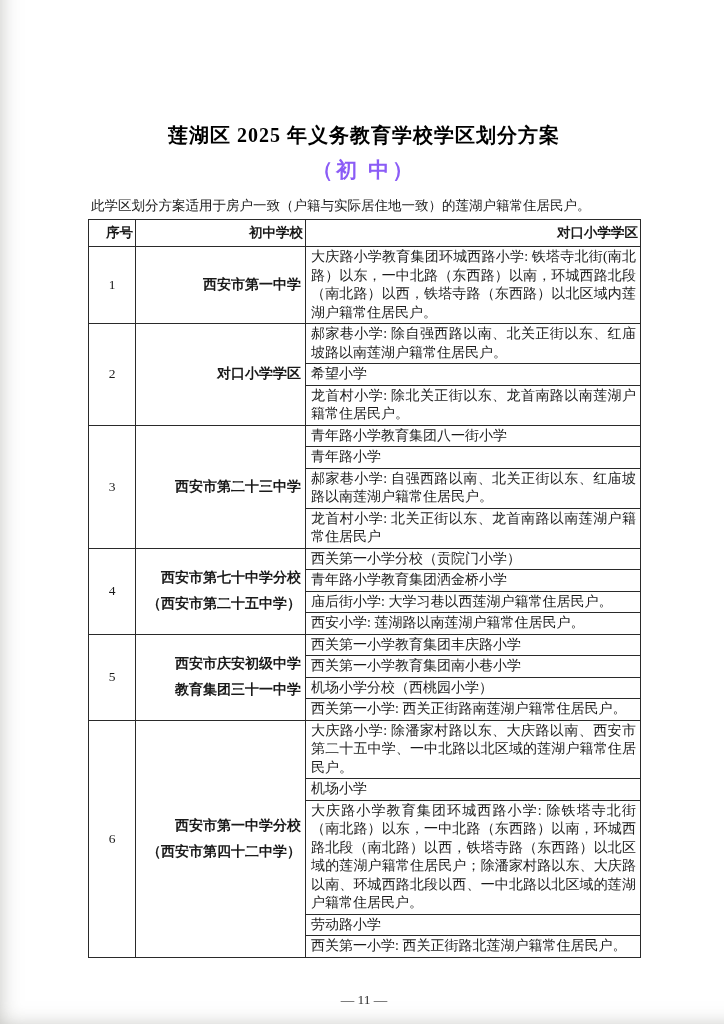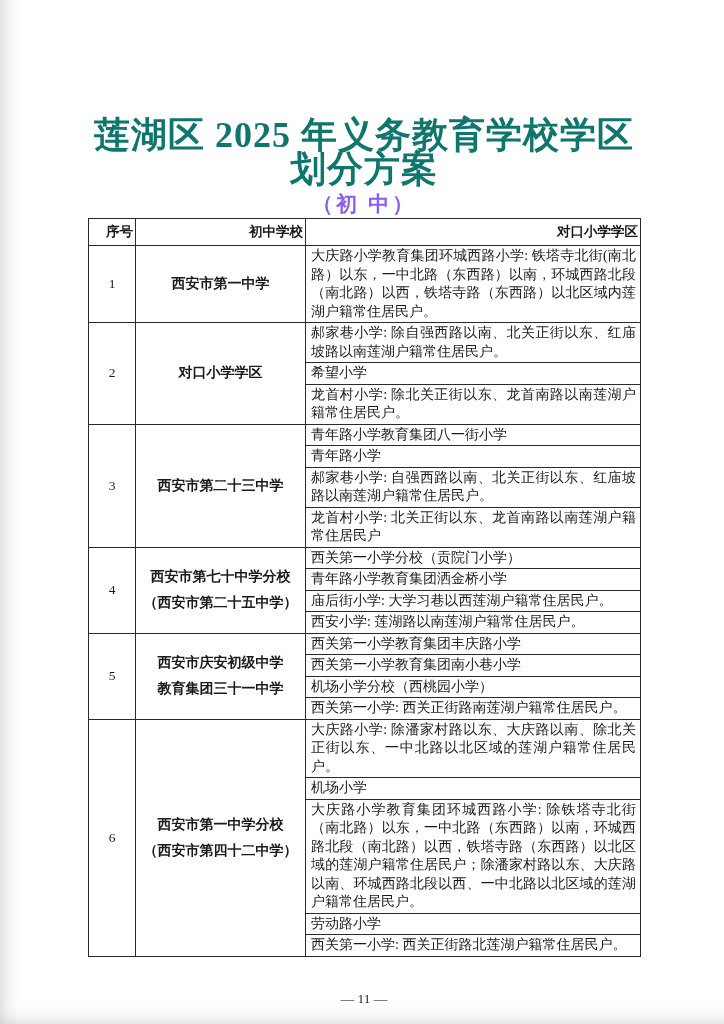--- a/index.html
+++ b/index.html
@@ -14,25 +14,25 @@
     position:relative;
     width:724px; height:1024px;
     box-sizing:border-box;
     padding:118px 84px 0 88px;
     background:#ffffff;
     box-shadow: inset 14px -12px 22px -16px rgba(130,130,122,0.55);
   }
   .title {
     margin:0;
     text-align:center;
-    font-size:36px;
+    font-size:20px;
     font-weight:bold;
     line-height:34px;
     letter-spacing:1px;
-    color:#0f766e;
+    color:#000000;
   }
   .subtitle {
     margin:4px 0 0 0;
     text-align:center;
     font-size:21px;
     font-weight:bold;
     letter-spacing:3px;
     color:#8b5cf6;
   }
   .note {
@@ -56,21 +56,21 @@
     font-size:13.5px;
     font-weight:bold;
     text-align:right;
     padding:0 2px;
   }
   td.c-no {
     text-align:center;
     font-size:13.5px;
   }
   td.c-school {
-    text-align:center;
+    text-align:right;
     font-size:14px;
     font-weight:bold;
     white-space:pre-line;
     line-height:26px;
     padding:2px 4px;
   }
   td.c-district {
     font-size:14px;
     line-height:18.5px;
     padding:1px 4px 1px 5px;
@@ -84,20 +84,21 @@
     color:#2f2f2f;
   }
 </style>
 </head>
 <body>
 
 <div class="page">
 
   <h1 class="title">莲湖区 2025 年义务教育学校学区划分方案</h1>
   <h2 class="subtitle">（初 中）</h2>
+  <p class="note">此学区划分方案适用于房户一致（户籍与实际居住地一致）的莲湖户籍常住居民户。</p>
 
   <table class="district">
     <colgroup>
       <col style="width:47px">
       <col style="width:170px">
       <col style="width:335px">
     </colgroup>
     <thead>
       <tr>
         <th>序号</th>
@@ -169,21 +170,21 @@
         <td class="c-district">机场小学分校（西桃园小学）</td>
       </tr>
       <tr>
         <td class="c-district">西关第一小学: 西关正街路南莲湖户籍常住居民户。</td>
       </tr>
 
       <tr>
         <td class="c-no" rowspan="5">6</td>
         <td class="c-school" rowspan="5">西安市第一中学分校
 （西安市第四十二中学）</td>
-        <td class="c-district">大庆路小学: 除潘家村路以东、大庆路以南、除北关正街以东、一中北路以北区域的莲湖户籍常住居民户。</td>
+        <td class="c-district">大庆路小学: 除潘家村路以东、大庆路以南、西安市第二十五中学、一中北路以北区域的莲湖户籍常住居民户。</td>
       </tr>
       <tr>
         <td class="c-district">机场小学</td>
       </tr>
       <tr>
         <td class="c-district">大庆路小学教育集团环城西路小学: 除铁塔寺北街（南北路）以东，一中北路（东西路）以南，环城西路北段（南北路）以西，铁塔寺路（东西路）以北区域的莲湖户籍常住居民户；除潘家村路以东、大庆路以南、环城西路北段以西、一中北路以北区域的莲湖户籍常住居民户。</td>
       </tr>
       <tr>
         <td class="c-district">劳动路小学</td>
       </tr>

